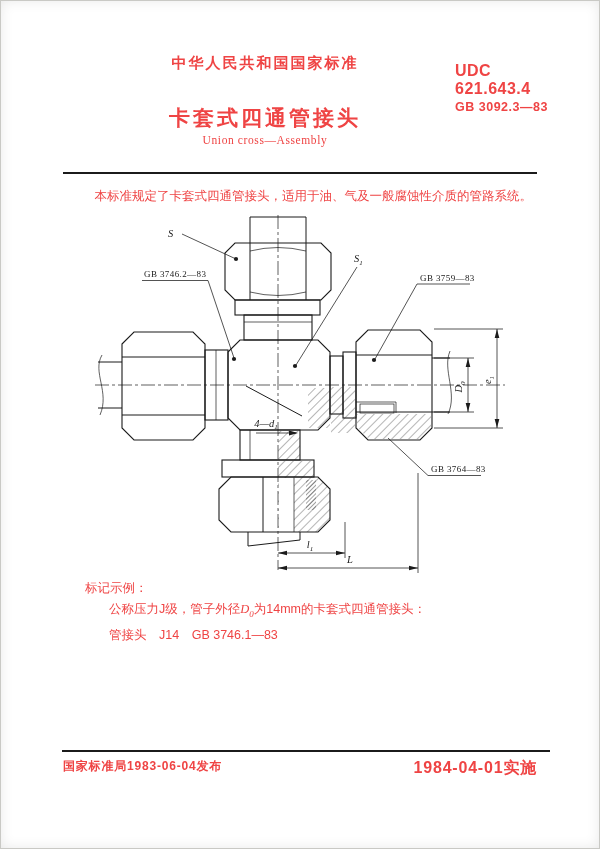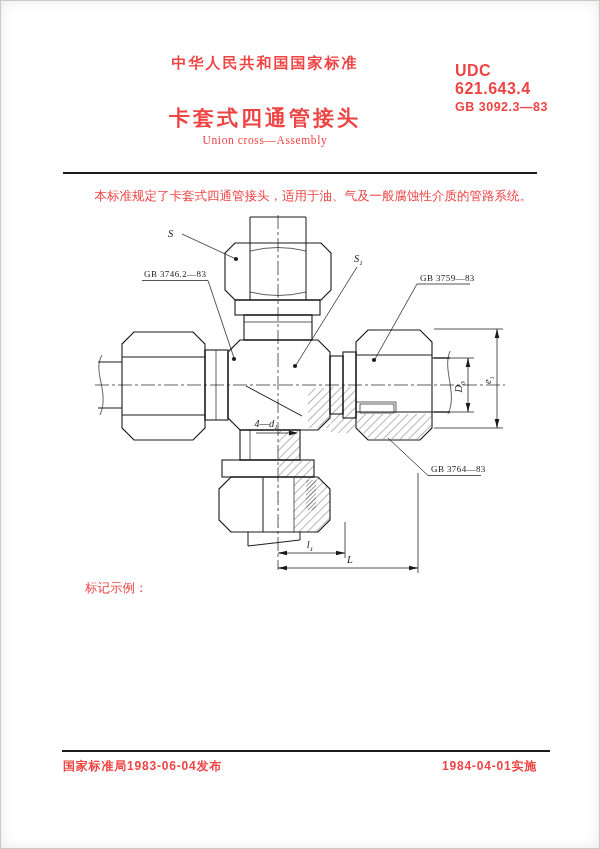--- a/index.html
+++ b/index.html
@@ -20,21 +20,21 @@
   .rule{left:63px; width:474px; height:2px; background:#1b1b1b;}
   .rule-top{top:172px;}
   .rule-bottom{top:750px; left:62px; width:488px;}
   .scope{top:188px; left:82px; width:450px; font-size:12.5px; line-height:17px;text-align:right;}
   .drawing{top:210px; left:60px;}
   .marking{top:570px; left:85px; width:430px; font-size:12.5px; line-height:21px;margin-top:8px;}
   .marking .indent{padding-left:24px;}
   .marking i{font-family:"Liberation Serif","DejaVu Serif",serif;}
   .marking sub{font-size:9px;}
   .footer-issued{top:758px; left:63px; font-size:12px; font-weight:bold; letter-spacing:0.8px;}
-  .footer-effective{top:758px; left:310px; width:227px; text-align:right; font-size:12px; font-weight:bold; letter-spacing:0.8px;}
+  .footer-effective{top:758px; left:310px; width:227px; text-align:right; font-size:16px; font-weight:bold; letter-spacing:0.8px;}
   
   .shape{fill:none;stroke:#1b1b1b;stroke-width:1.1;}
   .ln{fill:none;stroke:#1b1b1b;stroke-width:1;}
   .thin{fill:none;stroke:#1b1b1b;stroke-width:0.7;}
   .dim{fill:none;stroke:#1b1b1b;stroke-width:0.75;}
   .cl{fill:none;stroke:#1b1b1b;stroke-width:0.7;stroke-dasharray:14 3 3 3;}
   .arrow{fill:#1b1b1b;stroke:none;}
   .dot{fill:#1b1b1b;stroke:none;}
   .lbl{font-family:"Liberation Serif","DejaVu Serif",serif;font-size:9px;letter-spacing:0.4px;fill:#1b1b1b;}
   .it{font-family:"Liberation Serif","DejaVu Serif",serif;font-style:italic;font-size:10.5px;fill:#1b1b1b;}
@@ -183,19 +183,21 @@
       <line class="dim" x1="358" y1="263" x2="358" y2="363"></line>
       <line class="dim" x1="218" y1="358" x2="358" y2="358"></line>
       <polygon class="arrow" points="218,358 227,355.7 227,360.3"></polygon>
       <polygon class="arrow" points="358,358 349,355.7 349,360.3"></polygon>
       <text class="it" text-anchor="middle" x="290" y="353">L</text>
     </g>
   </svg>
 
   <div class="abs marking">
     <div>标记示例：</div>
+    <div class="indent"><span>公称压力J级，管子外径</span><i><span>D</span><sub>0</sub></i><span>为14mm的卡套式四通管接头：</span></div>
+    <div class="indent">管接头　J14　GB 3746.1—83</div>
   </div>
 
   <div class="abs rule rule-bottom"></div>
   <div class="abs footer-issued">国家标准局1983-06-04发布</div>
   <div class="abs footer-effective">1984-04-01实施</div>
 
 </div>
 
 </body></html>

